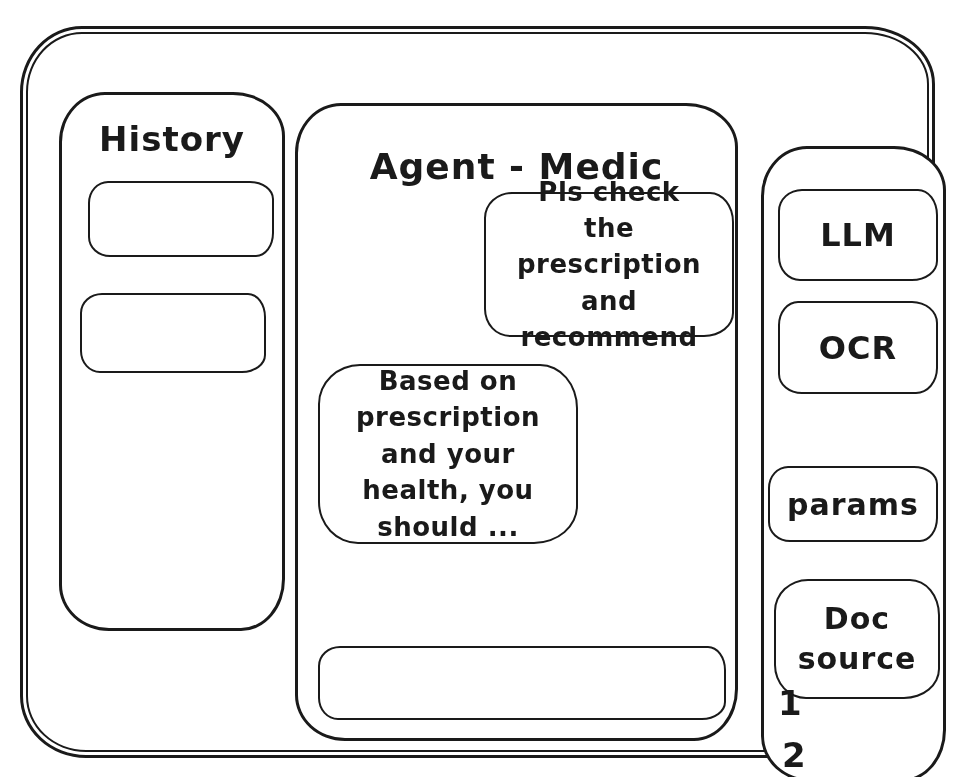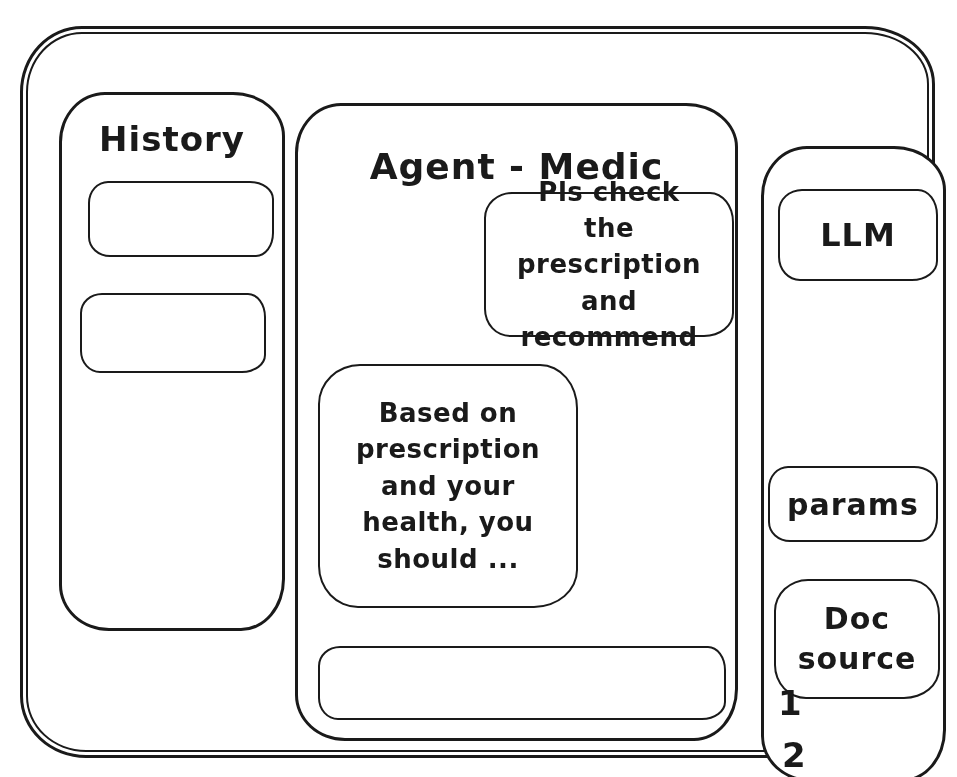--- a/index.html
+++ b/index.html
@@ -77,21 +77,21 @@
     line-height: 1.4;
     letter-spacing: 0.5px;
     margin-left: 8px;
   }
   .bubble-user {
     left: 178px; top: 86px; width: 250px; height: 145px;
     border-radius: 28px 24px 30px 26px / 26px 30px 24px 28px;
     padding: 4px 24px;
   }
   .bubble-assistant {
-    left: 12px; top: 258px; width: 260px; height: 244px;
+    left: 12px; top: 258px; width: 260px; height: 180px;
     border-radius: 42px 38px 44px 40px / 40px 44px 38px 42px;
     padding: 6px 28px;
   }
   .chat-input {
     position: absolute;
     left: 20px; top: 540px; width: 408px; height: 74px;
     border: 2.5px solid #1a1a1a;
     border-radius: 22px 18px 24px 20px / 20px 24px 18px 22px;
     box-sizing: border-box;
     background: #ffffff;
@@ -150,20 +150,21 @@
 
     <div class="panel chat-panel">
       <div class="chat-title">Agent - Medic</div>
       <div class="sketch-box center-text bubble bubble-user">Pls check the prescription and recommend</div>
       <div class="sketch-box center-text bubble bubble-assistant">Based on prescription and your health, you should ...</div>
       <input class="chat-input" type="text" value="" style="">
     </div>
 
     <div class="panel tools-panel">
       <div class="sketch-box center-text tool-button tool-llm">LLM</div>
+      <div class="sketch-box center-text tool-button tool-ocr">OCR</div>
       <div class="sketch-box center-text tool-button tool-doc">Doc source</div>
       <div class="sketch-box center-text tool-button tool-params">params</div>
       <div class="doc-num doc-num-1">1</div>
       <div class="doc-num doc-num-2">2</div>
     </div>
 
   </div>
 </div>
 
 </body></html>

